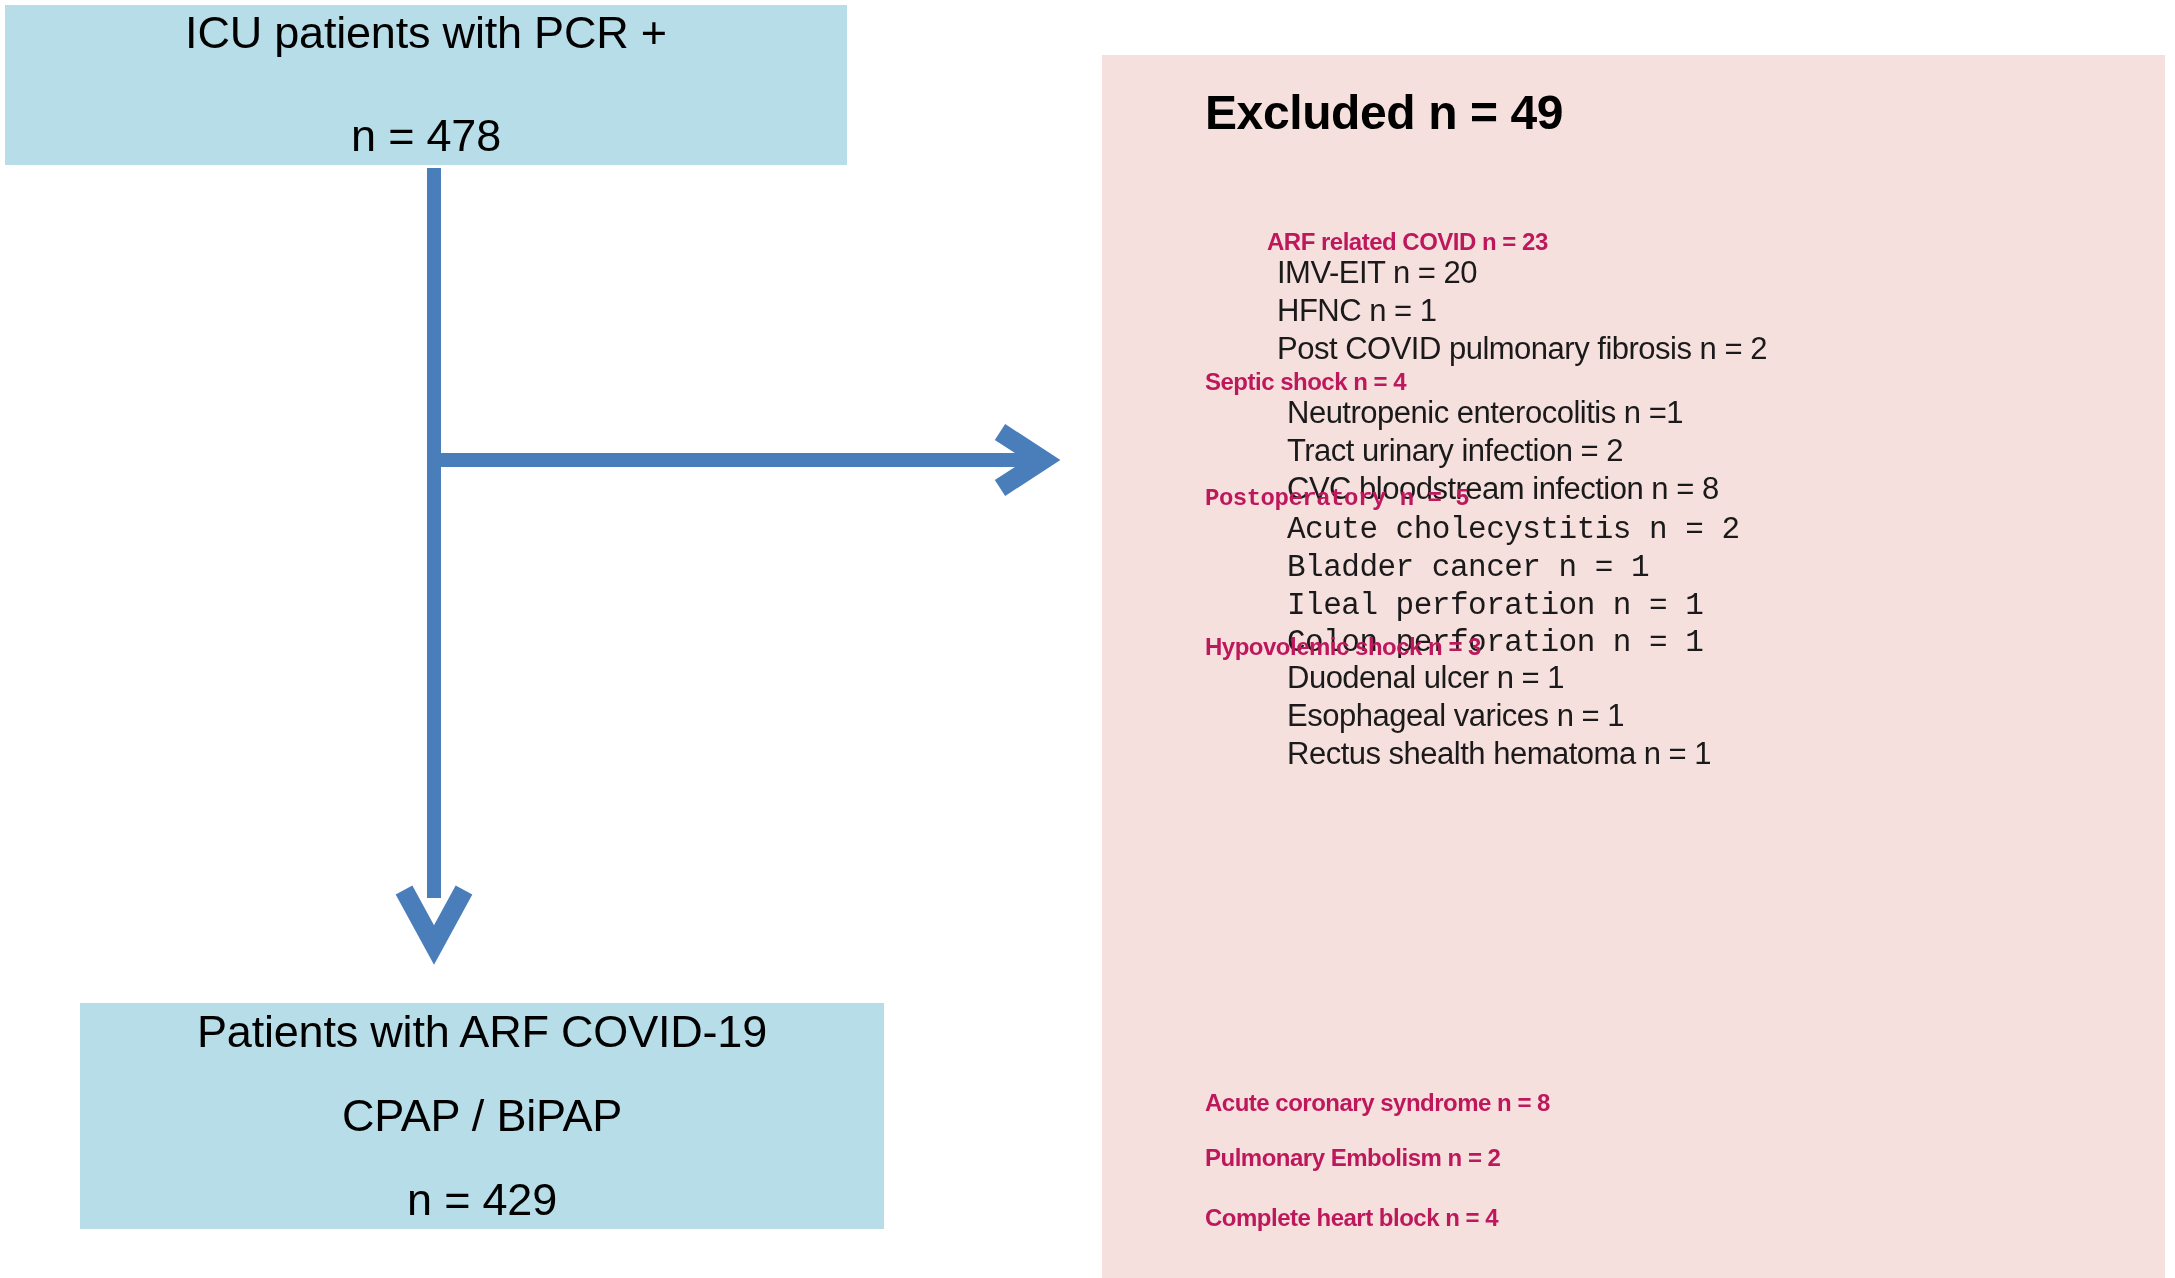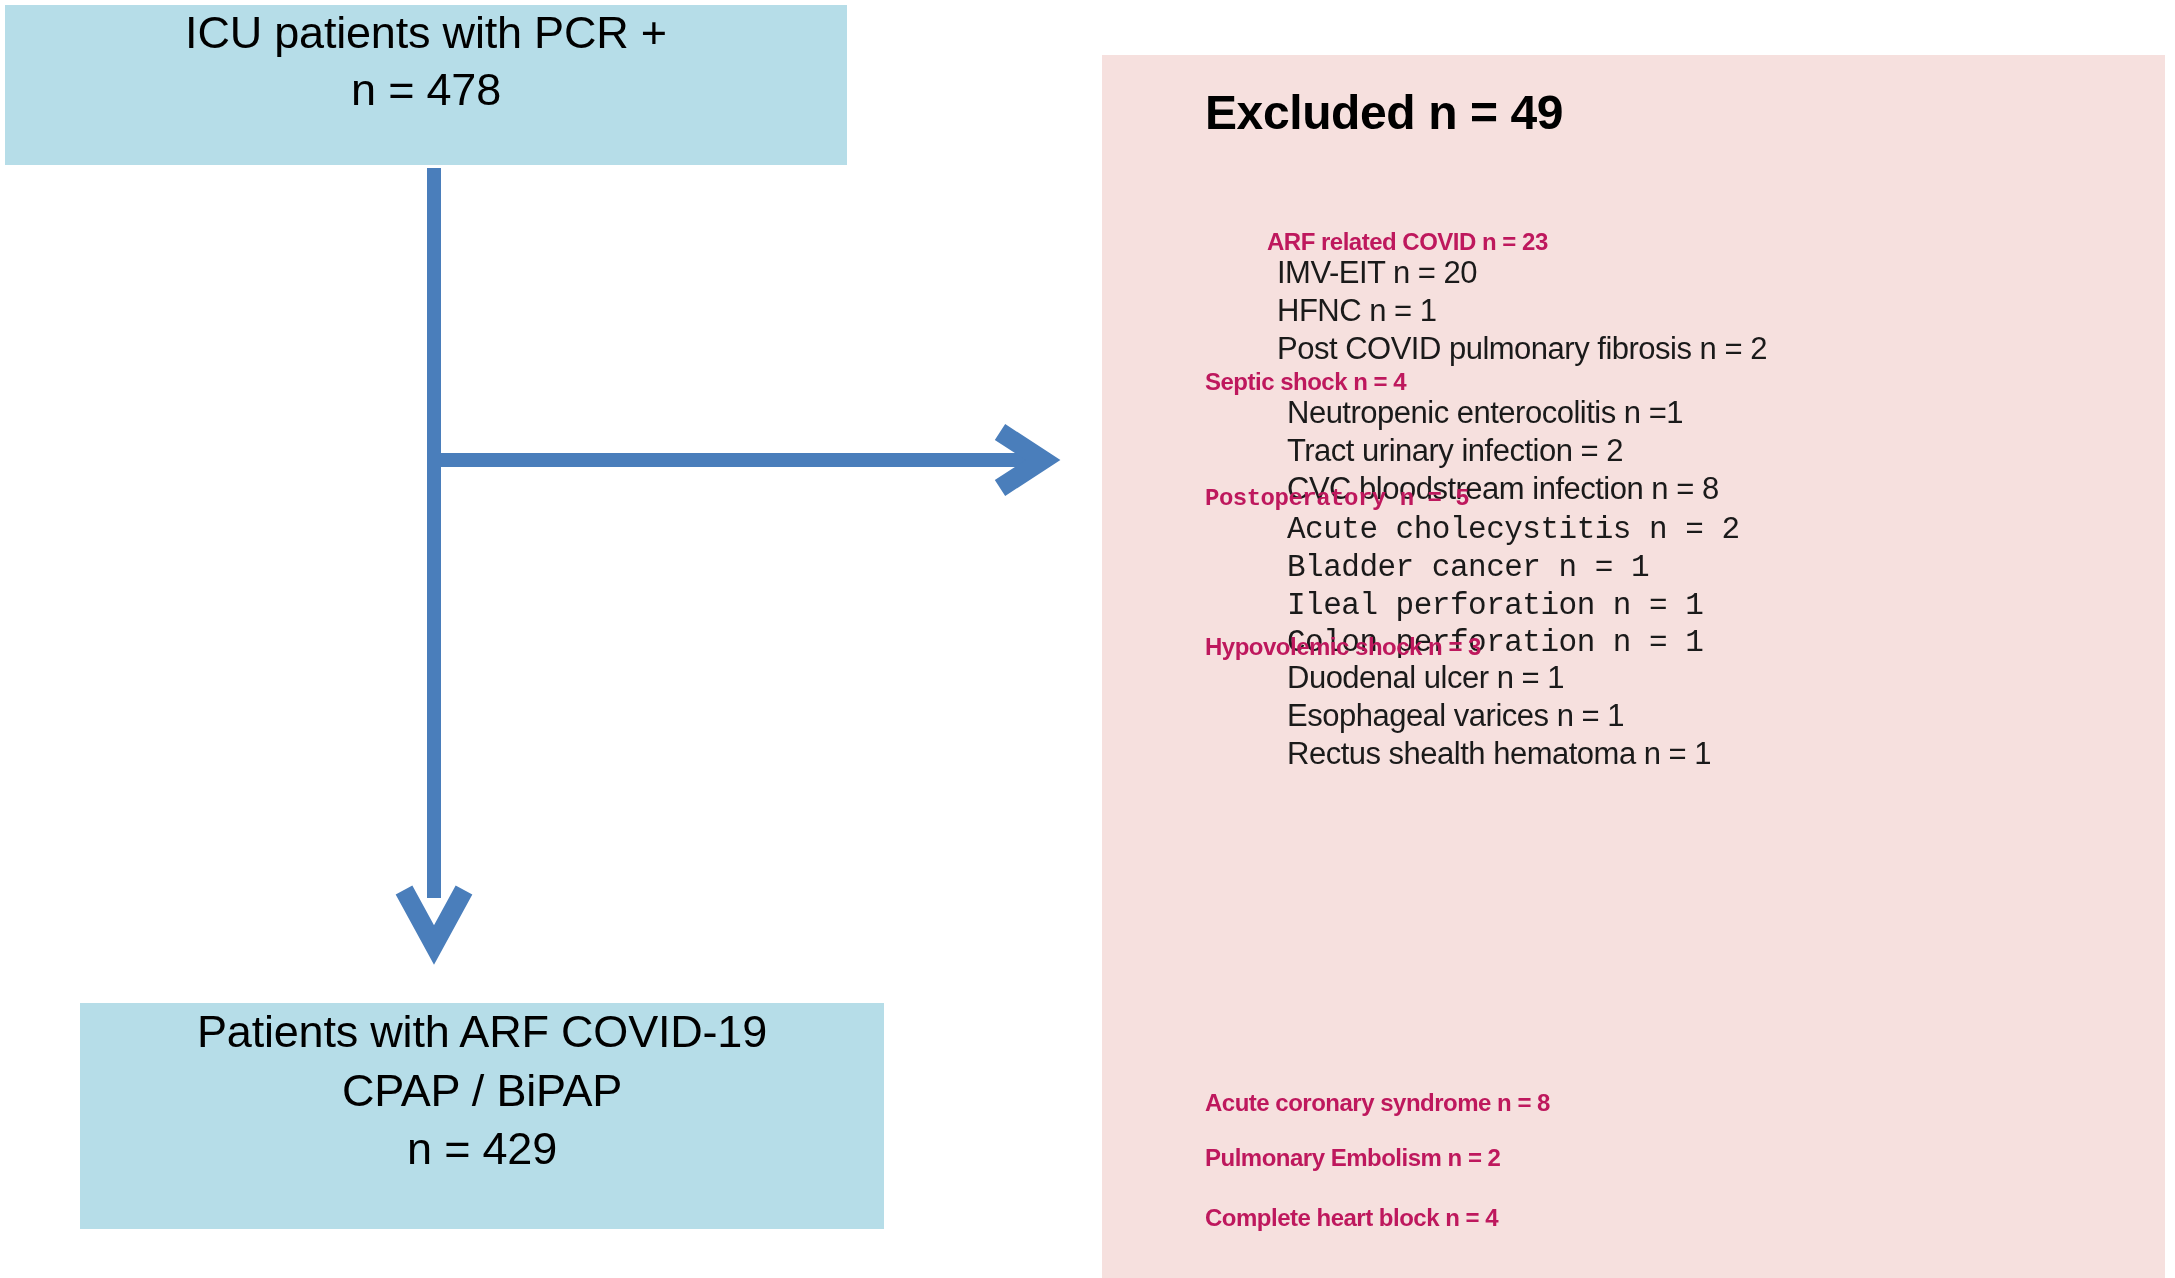--- a/index.html
+++ b/index.html
@@ -18,21 +18,21 @@
     overflow: hidden;
   }
 
   
   .flow-box {
     position: absolute;
     background: #b6dde8;
     display: flex;
     flex-direction: column;
     align-items: center;
-    justify-content: flex-start;
+    justify-content: space-between;
     color: #000000;
     font-weight: 400;
     letter-spacing: -0.2px;
   }
   .flow-box .line {
     display: block;
     white-space: nowrap;
   }
 
   #box-top {

